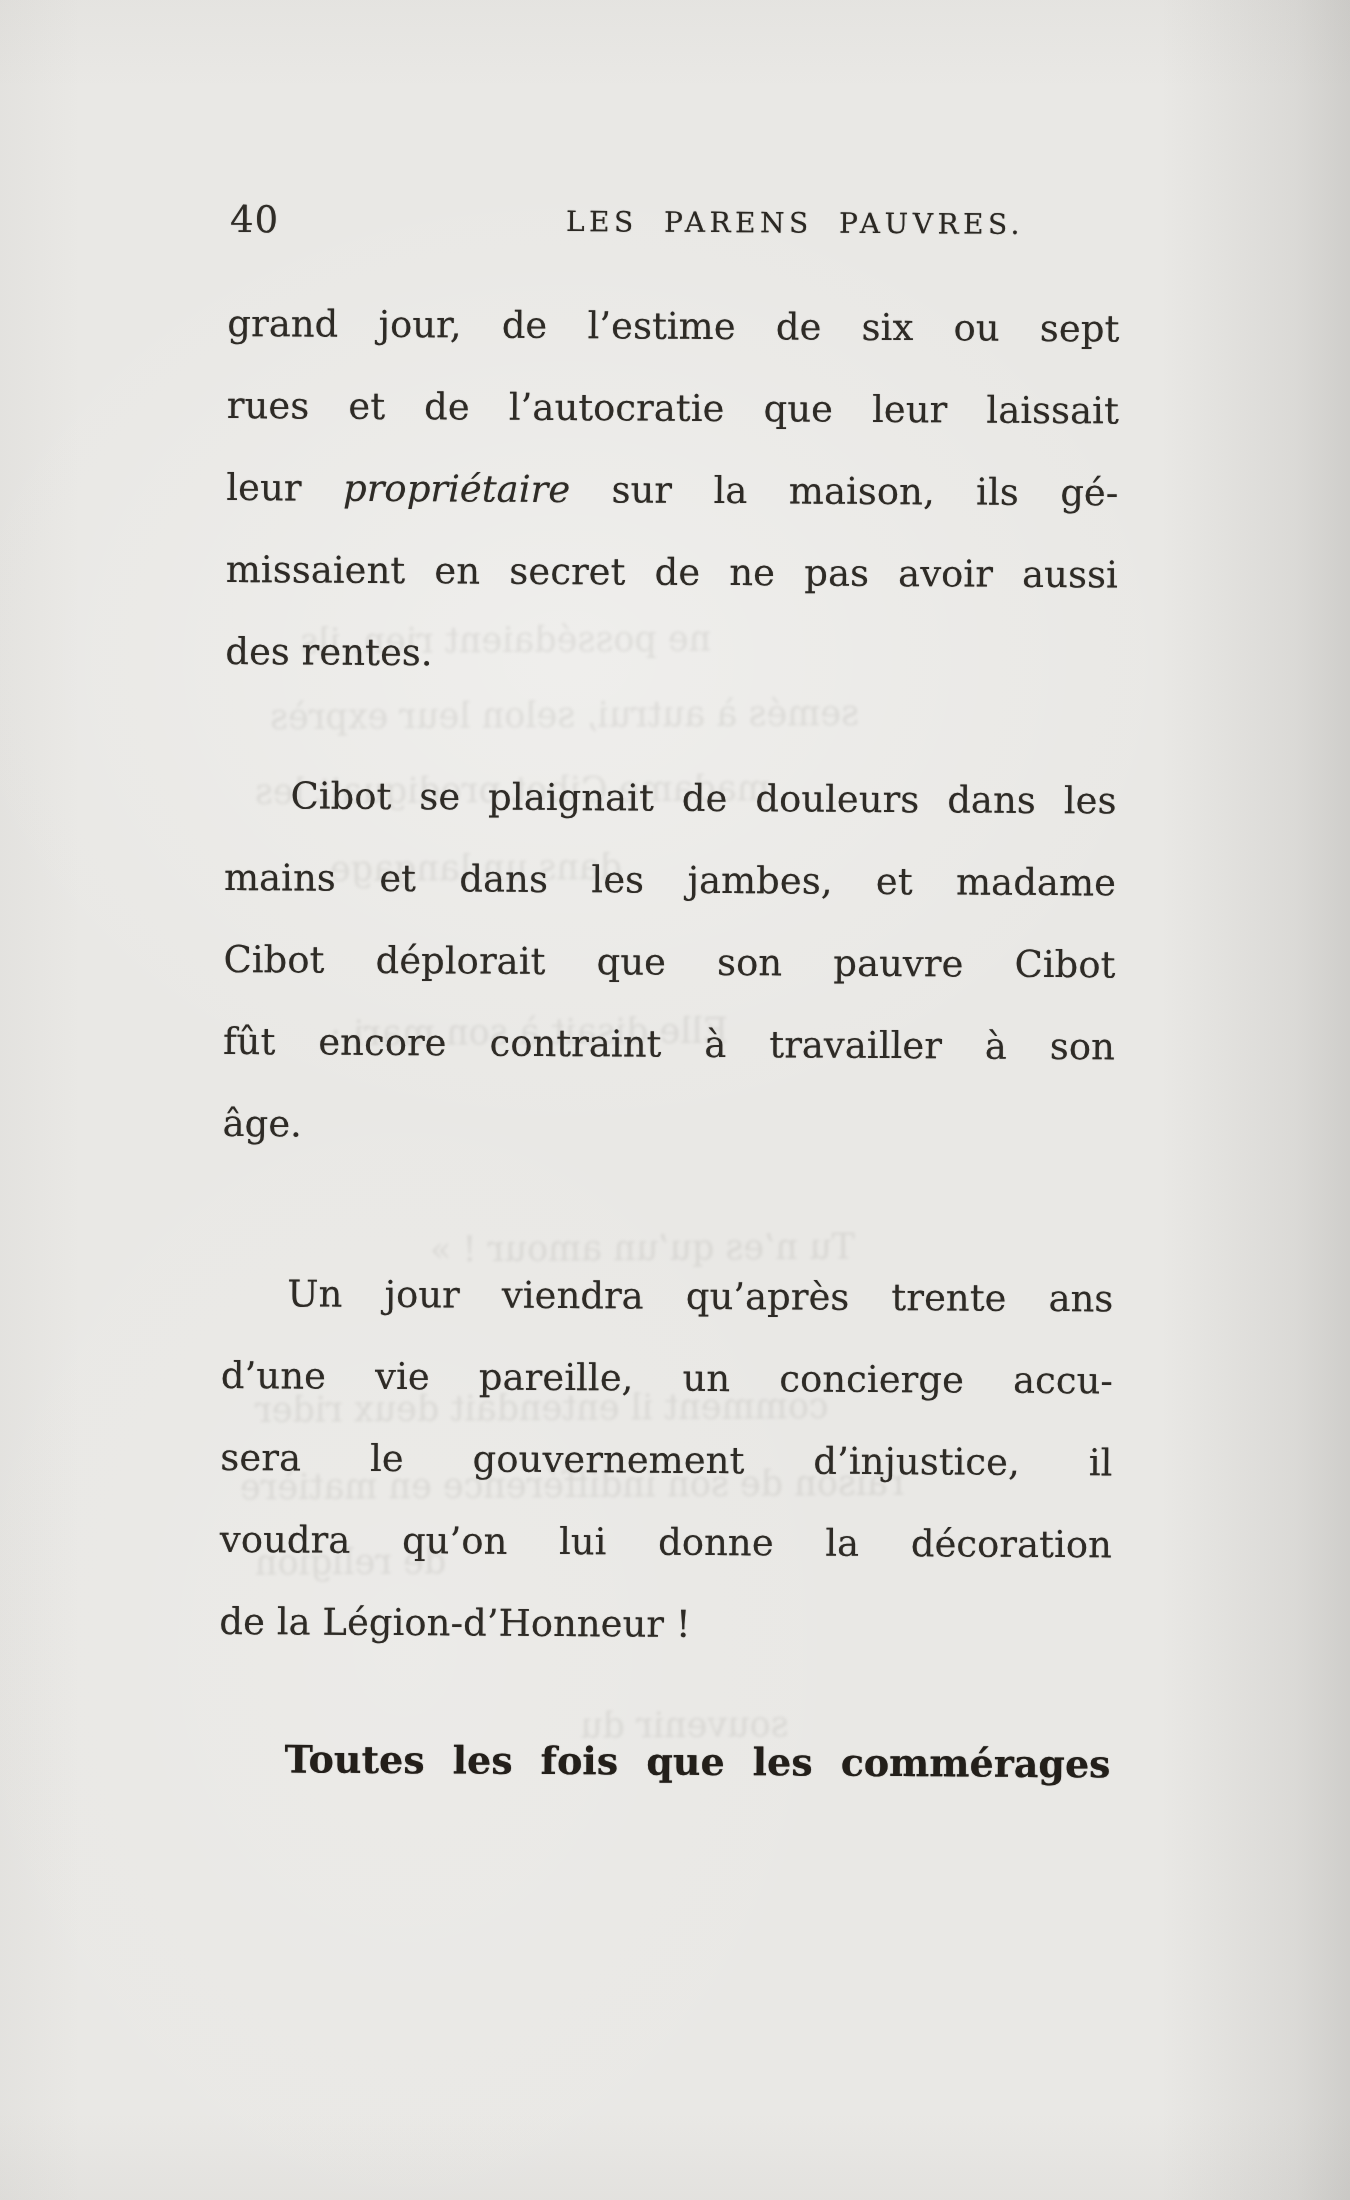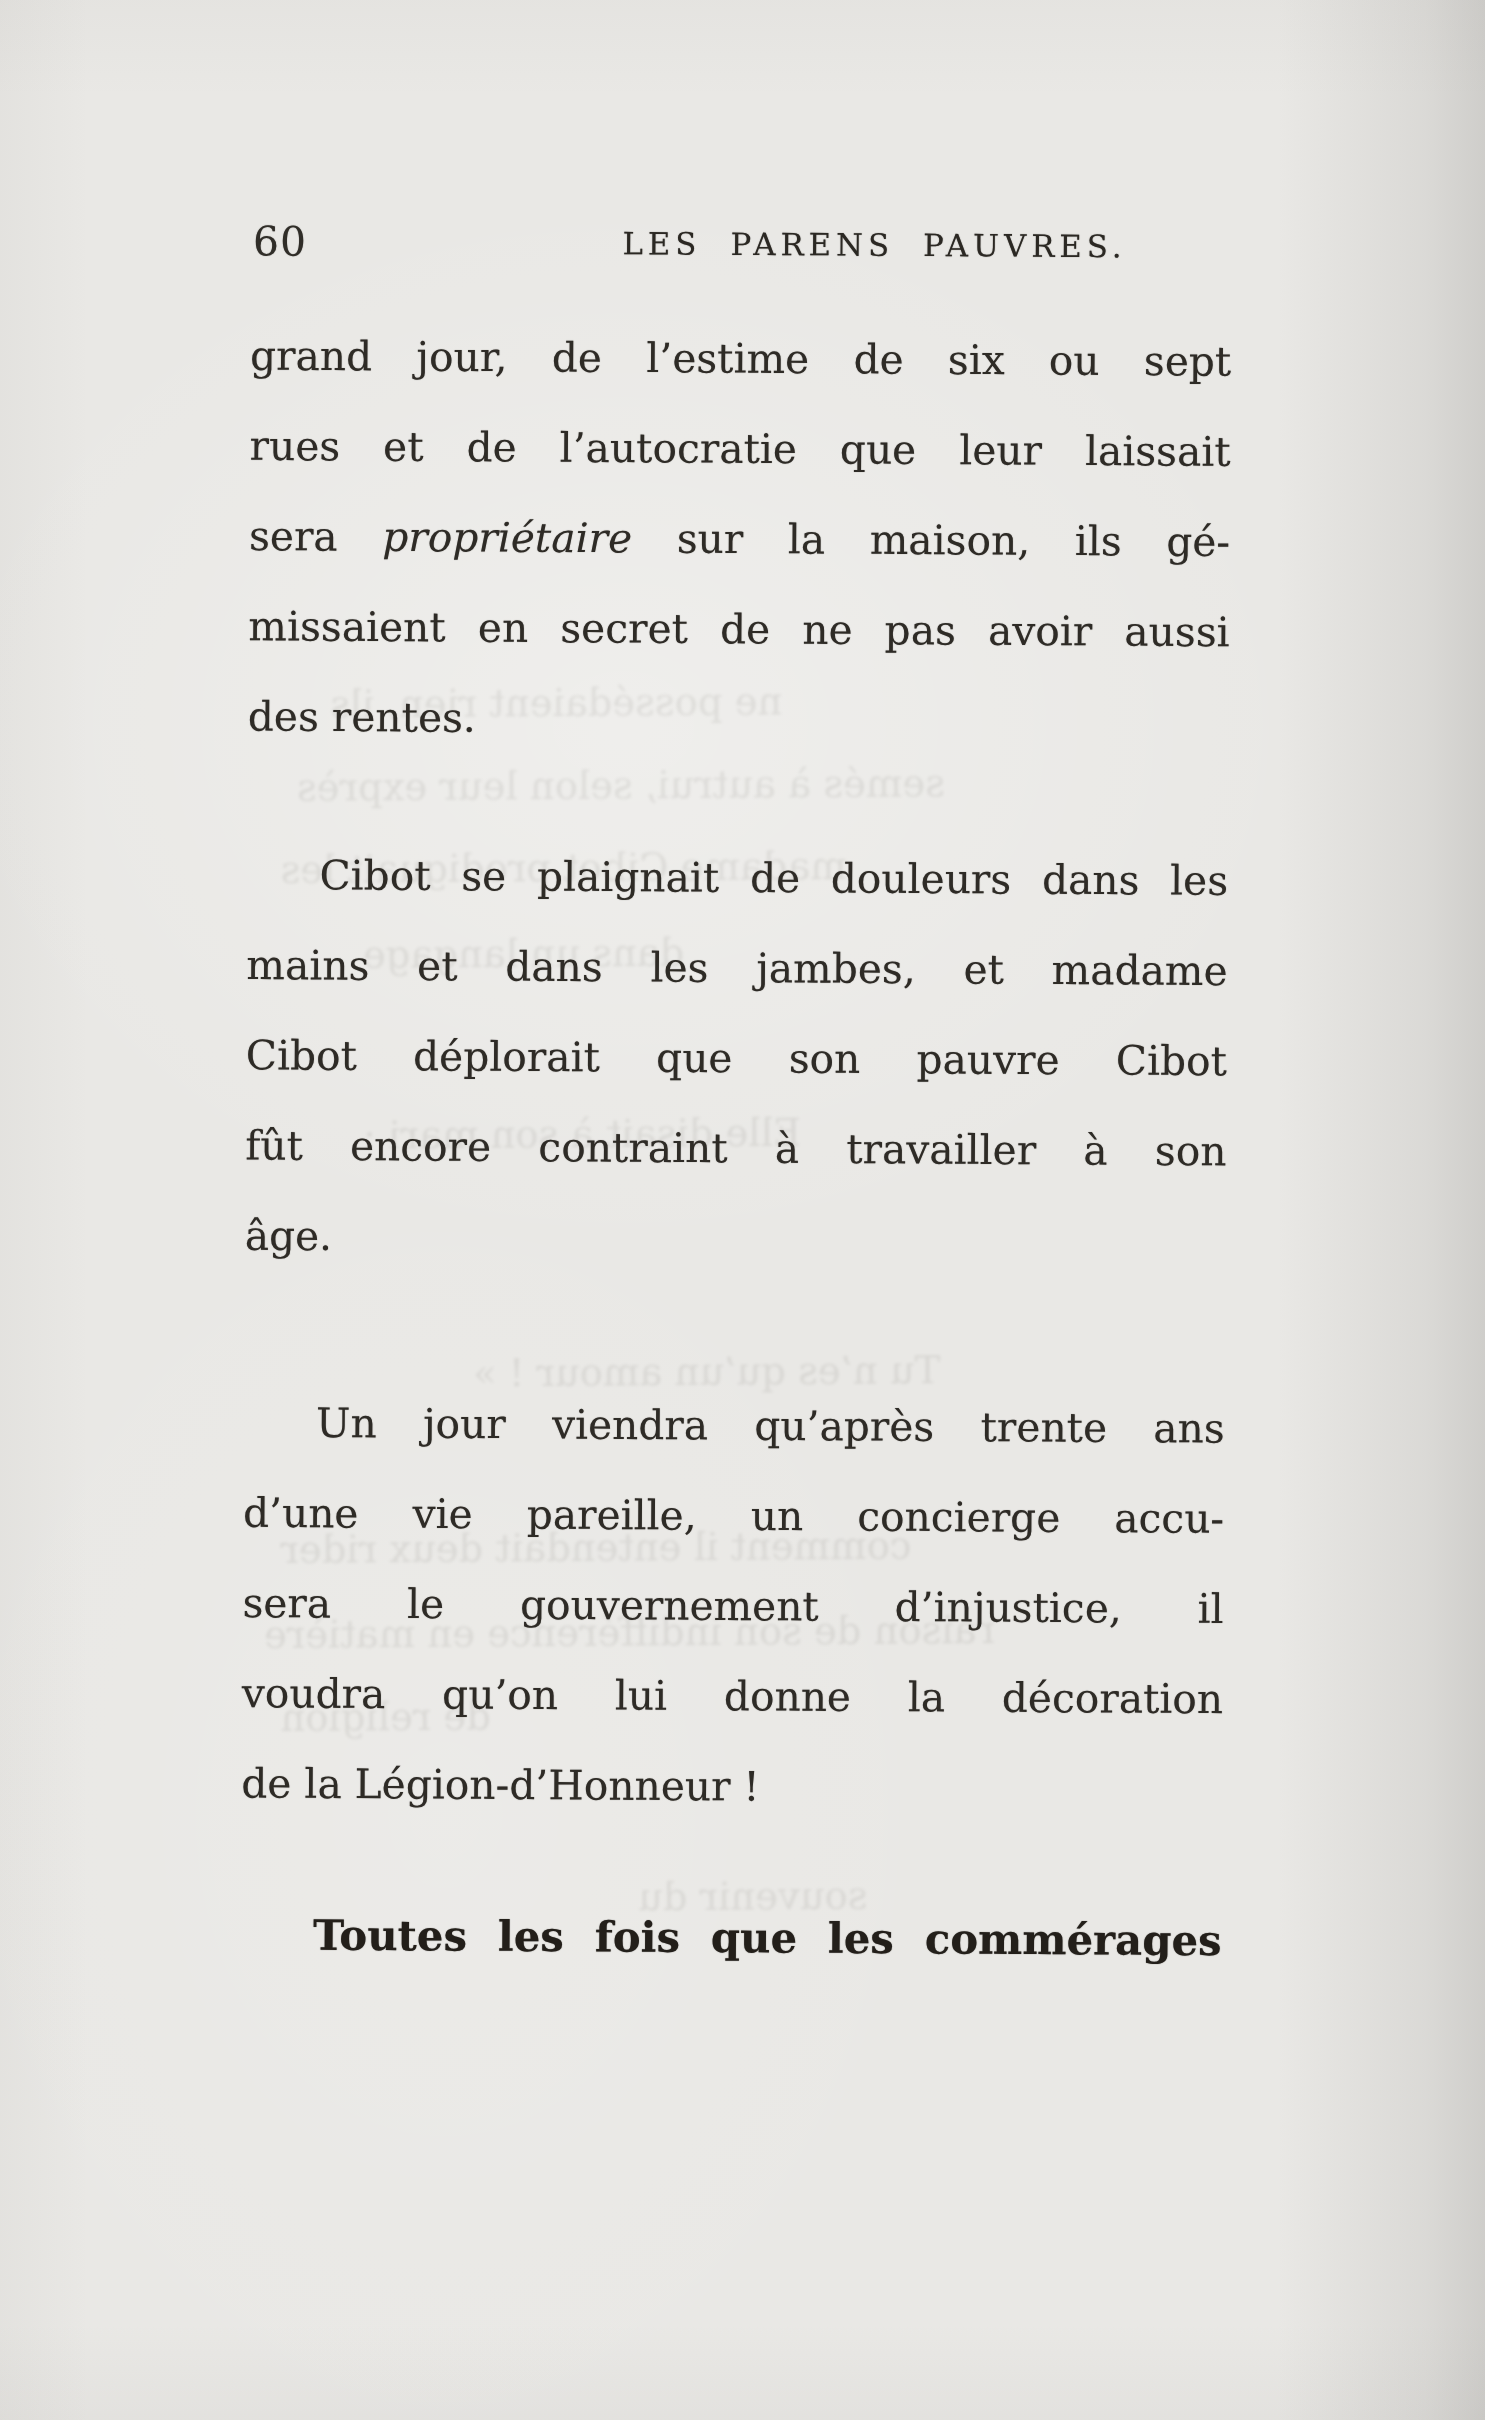--- a/index.html
+++ b/index.html
@@ -103,30 +103,30 @@
     <div class="ghost" style="left:430px; top:1228px;">Tu n’es qu’un amour ! »</div>
     <div class="ghost" style="left:255px; top:1388px;">comment il entendait deux rider</div>
     <div class="ghost" style="left:240px; top:1465px;">raison de son indifférence en matière</div>
     <div class="ghost" style="left:255px; top:1542px;">de religion</div>
     <div class="ghost" style="left:580px; top:1705px;">souvenir du</div>
   </div>
 
   <div class="tilt">
 
     <header class="running-head">
-      <span class="page-number">60</span>
+      <span class="page-number">40</span>
       <span class="running-title">LES PARENS PAUVRES.</span>
     </header>
 
     <main class="text-block">
 
       <p class="para para-1">
         <span class="line" style="display: block;">grand jour, de l’estime de six ou sept</span>
         <span class="line" style="display: block;">rues et de l’autocratie que leur laissait</span>
-        <span class="line" style="display: block;"><span>sera </span><em>propriétaire</em><span> sur la maison, ils gé-</span></span>
+        <span class="line" style="display: block;"><span>leur </span><em>propriétaire</em><span> sur la maison, ils gé-</span></span>
         <span class="line" style="display: block;">missaient en secret de ne pas avoir aussi</span>
         <span class="line last" style="display: block;">des rentes.</span>
       </p>
 
       <p class="para para-2">
         <span class="line indent" style="display: block;">Cibot se plaignait de douleurs dans les</span>
         <span class="line" style="display: block;">mains et dans les jambes, et madame</span>
         <span class="line" style="display: block;">Cibot déplorait que son pauvre Cibot</span>
         <span class="line" style="display: block;">fût encore contraint à travailler à son</span>
         <span class="line last" style="display: block;">âge.</span>

